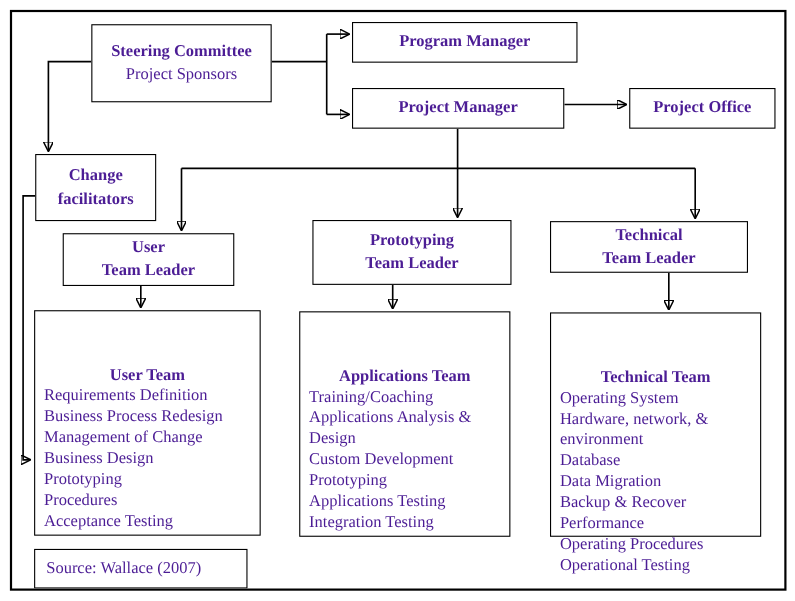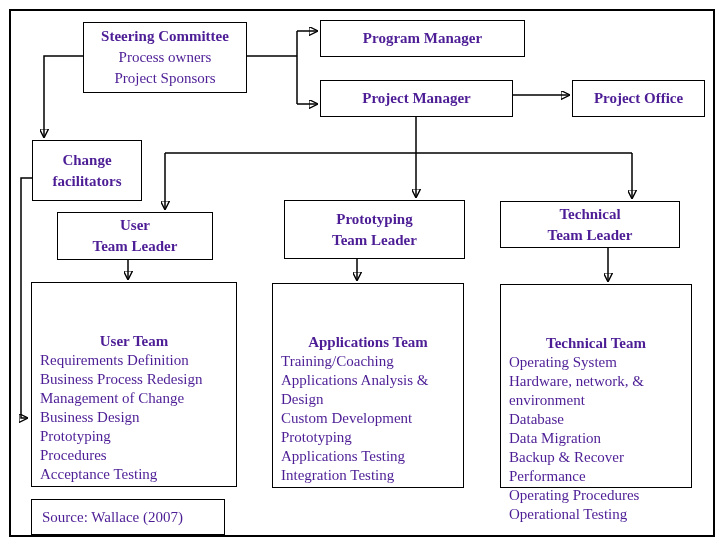--- a/index.html
+++ b/index.html
@@ -55,21 +55,20 @@
     <path d="M416 153 V197" marker-end="url(#arw)"></path>
     <path d="M632 153 V198" marker-end="url(#arw)"></path>
     <path d="M128 260 V279" marker-end="url(#arw)"></path>
     <path d="M357 259 V280" marker-end="url(#arw)"></path>
     <path d="M608 248 V281" marker-end="url(#arw)"></path>
     <path d="M32 178 H21 V418 H27" marker-end="url(#arw)"></path>
   </svg>
 
   <div class="node" style="left:83px;top:22px;width:164px;height:71px;">
     <div class="bold">Steering Committee</div>
-    <div>Process owners</div>
     <div>Project Sponsors</div>
   </div>
 
   <div class="node" style="left:320px;top:20px;width:205px;height:37px;">
     <div class="bold">Program Manager</div>
   </div>
 
   <div class="node" style="left:320px;top:80px;width:193px;height:37px;">
     <div class="bold">Project Manager</div>
   </div>

